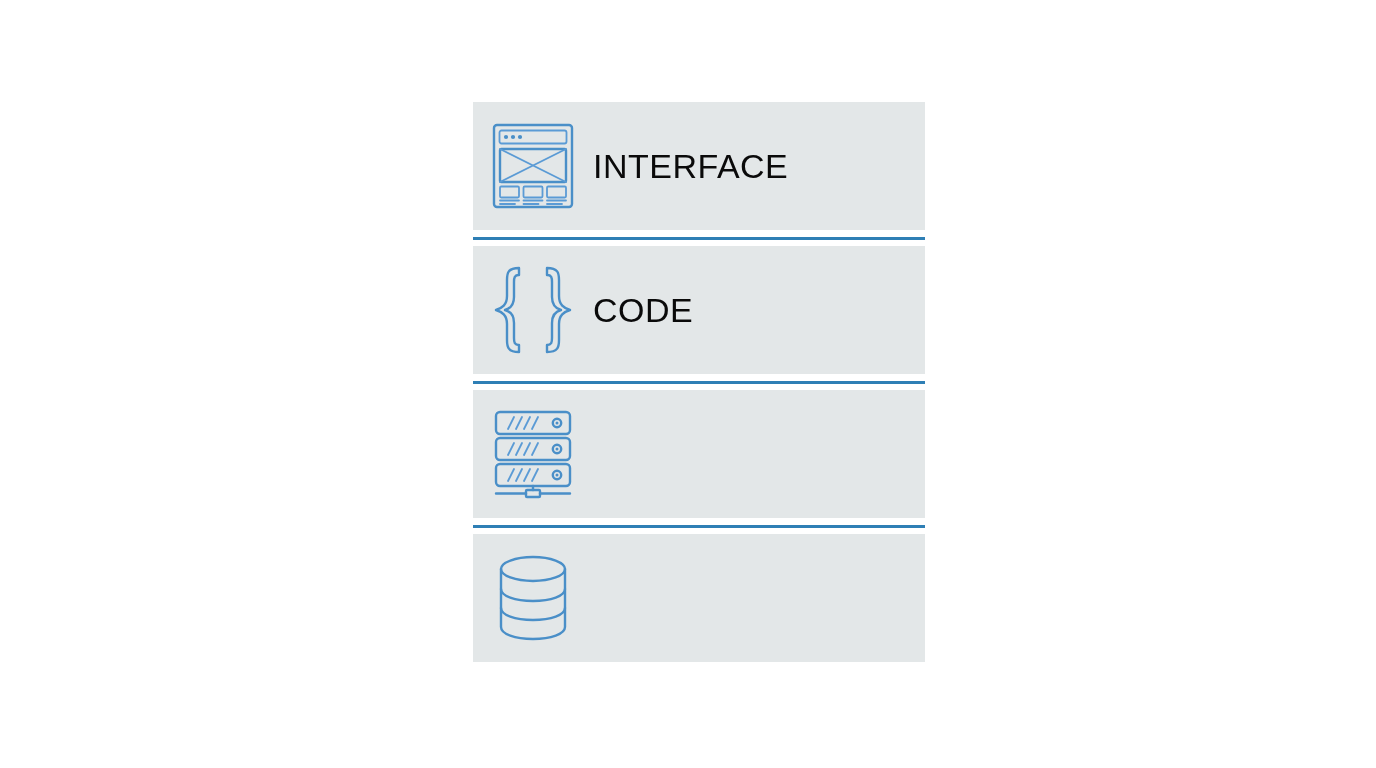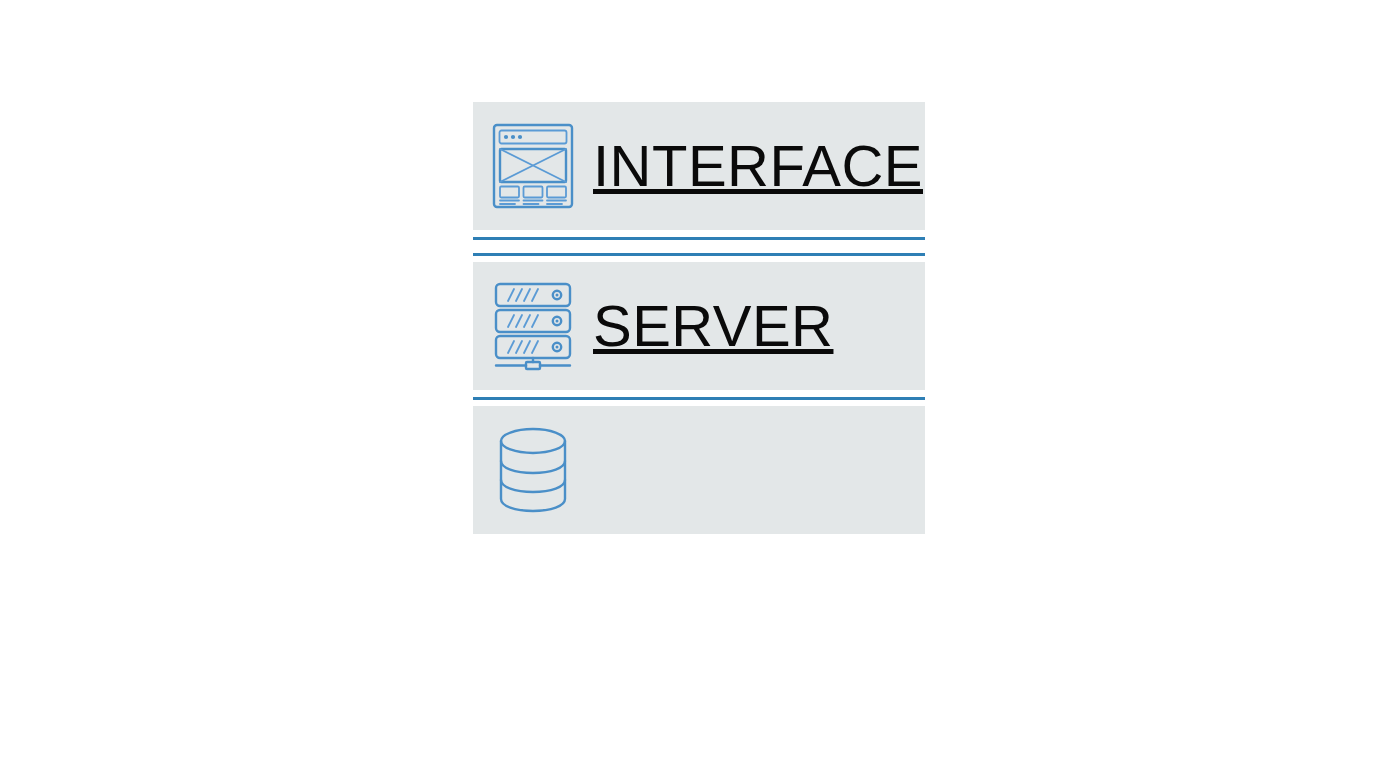--- a/index.html
+++ b/index.html
@@ -57,27 +57,26 @@
     align-items: center;
     justify-content: center;
   }
   .layer-icon svg {
     display: block;
     overflow: visible;
   }
 
   .layer-label {
     flex: 1 1 auto;
-    font-size: 58px;
+    font-size: 34px;
     line-height: 1;
     letter-spacing: 0.5px;
     color: #0a0a0a;
     font-weight: 400;
     white-space: nowrap;
-    text-decoration: underline;
   }
 
   
   .ico {
     fill: none;
     stroke: #4a8fc8;
     stroke-width: 2.4;
     stroke-linecap: round;
     stroke-linejoin: round;
   }
@@ -121,20 +120,59 @@
         <path class="ico-thin" d="M56 78.5 H75 M56 82 H71"></path>
       </svg>
     </div>
     <div class="layer-label">INTERFACE</div>
   </div>
 
   <div class="layer-sep">
     <div class="rule"></div>
   </div>
 
+  <div class="stack-layer">
+    <div class="layer-icon">
+      <svg width="88" height="92" viewBox="0 0 88 92" aria-hidden="true">
+
+        <path class="ico" d="M30 4
+                 C19 4 18 9 18 16
+                 L18 32
+                 C18 41 13 44 7 46
+                 C13 48 18 51 18 60
+                 L18 76
+                 C18 83 19 88 30 88
+                 L30 81
+                 C25.5 81 25 78.5 25 74
+                 L25 59
+                 C25 51 21.5 47.5 16 46
+                 C21.5 44.5 25 41 25 33
+                 L25 18
+                 C25 13.5 25.5 11 30 11
+                 Z"></path>
+
+        <path class="ico" d="M58 4
+                 C69 4 70 9 70 16
+                 L70 32
+                 C70 41 75 44 81 46
+                 C75 48 70 51 70 60
+                 L70 76
+                 C70 83 69 88 58 88
+                 L58 81
+                 C62.5 81 63 78.5 63 74
+                 L63 59
+                 C63 51 66.5 47.5 72 46
+                 C66.5 44.5 63 41 63 33
+                 L63 18
+                 C63 13.5 62.5 11 58 11
+                 Z"></path>
+      </svg>
+    </div>
+    <div class="layer-label">CODE</div>
+  </div>
 
   <div class="layer-sep">
     <div class="rule"></div>
   </div>
 
   <div class="stack-layer">
     <div class="layer-icon">
       <svg width="86" height="92" viewBox="0 0 86 92" aria-hidden="true">
 
         <rect class="ico" x="6" y="4" width="74" height="22" rx="4"></rect>
@@ -150,21 +188,20 @@
         <rect class="ico" x="6" y="56" width="74" height="22" rx="4"></rect>
         <path class="ico-thin" d="M18 73 L24 61 M26 73 L32 61 M34 73 L40 61 M42 73 L48 61"></path>
         <circle class="ico" cx="67" cy="67" r="4.2"></circle>
         <circle class="ico-fill" cx="67" cy="67" r="1.5"></circle>
 
         <path class="ico" d="M43 78 L43 82"></path>
         <rect class="ico" x="36" y="82" width="14" height="7" rx="1"></rect>
         <path class="ico" d="M6 85.5 H36 M50 85.5 H80"></path>
       </svg>
     </div>
-    <div class="layer-label">SERVER</div>
   </div>
 
   <div class="layer-sep">
     <div class="rule"></div>
   </div>
 
   <div class="stack-layer">
     <div class="layer-icon">
       <svg width="76" height="90" viewBox="0 0 76 90" aria-hidden="true">
 

